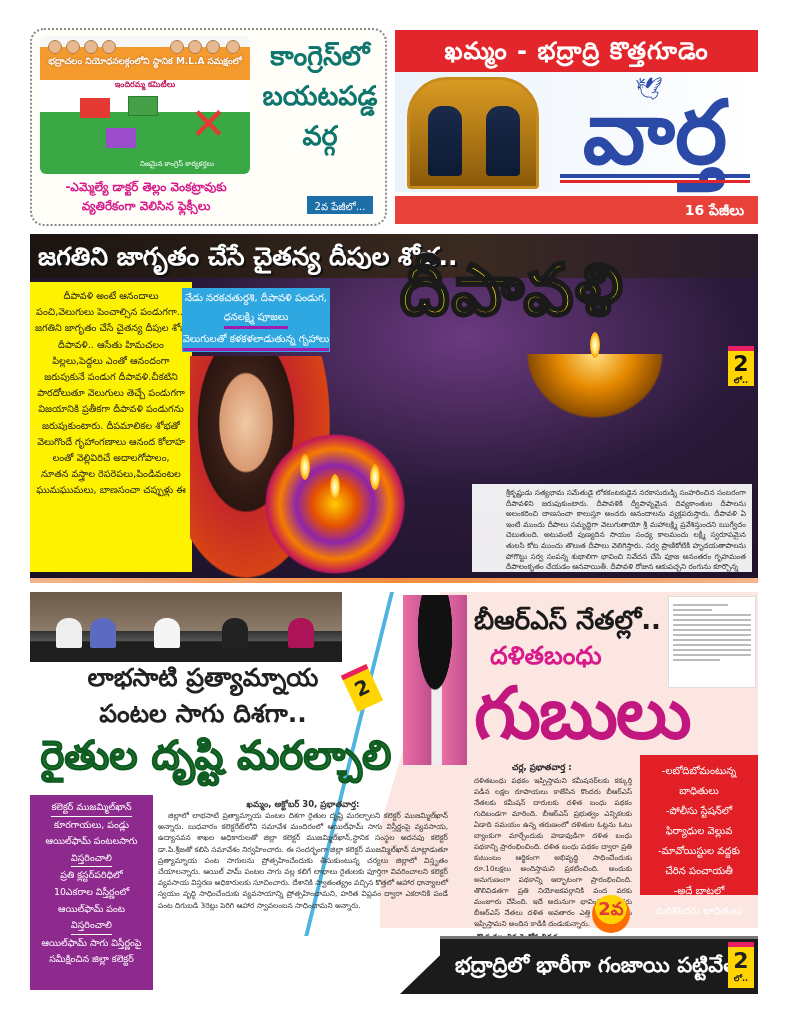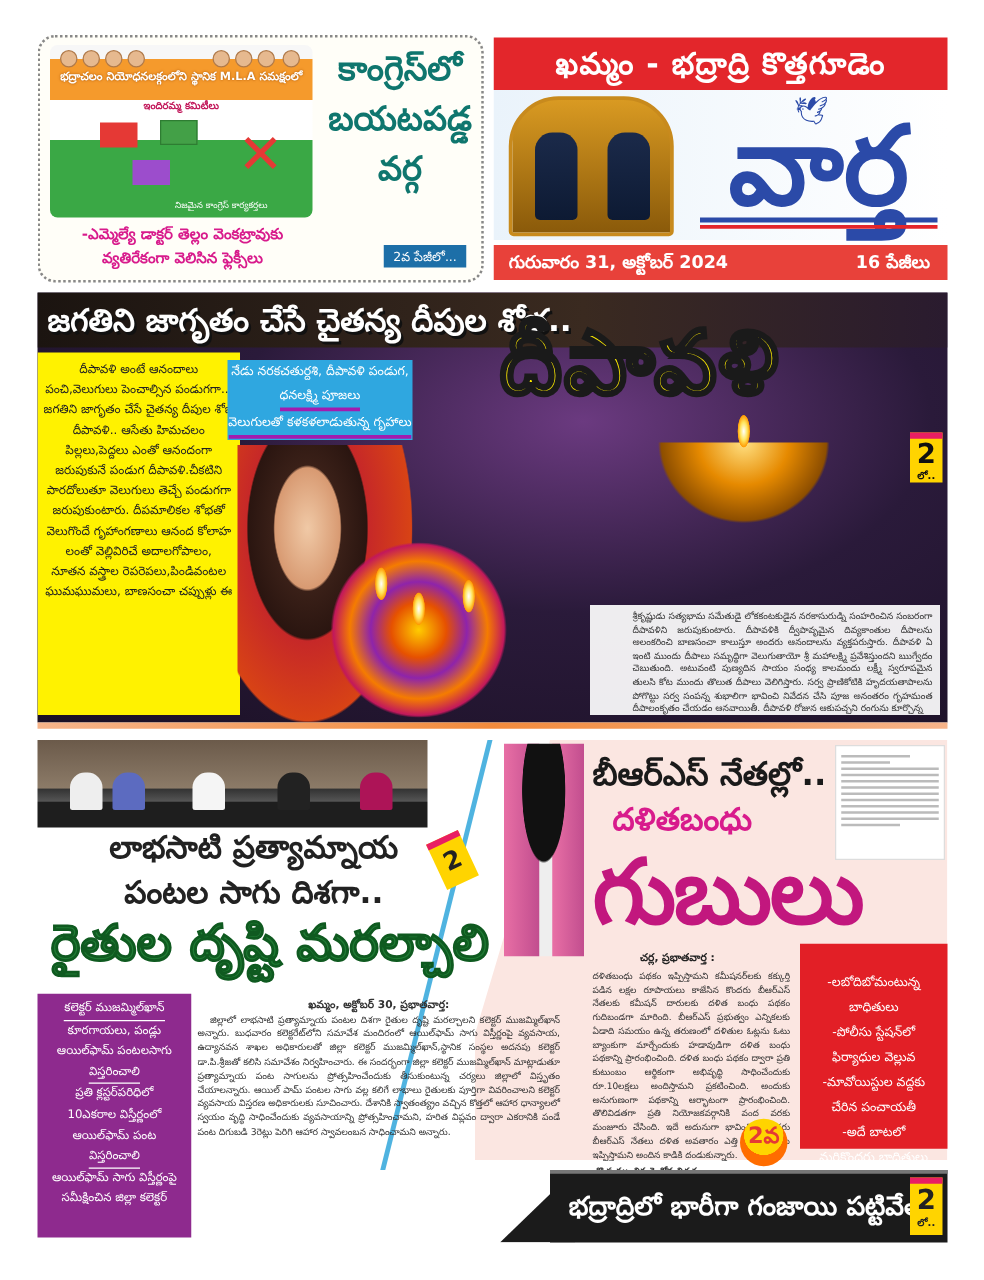--- a/index.html
+++ b/index.html
@@ -60,21 +60,21 @@
 #blue-line{left:390px;top:592px;width:4px;height:344px;background:#4fb3e0;transform:skewX(-14deg);transform-origin:top}
 #silhouette{left:395px;top:595px;width:80px;height:170px;background:radial-gradient(ellipse at 50% 22%,#111 0,#111 30%,transparent 31%),linear-gradient(90deg,transparent 10%,#e86fa5 10%,#c24e8f 45%,#eee 46%,#eee 58%,#e86fa5 59%,#c24e8f 90%,transparent 90%)}
 #brs-h1{left:474px;top:600px;font-size:26px;font-weight:bold;color:#1a1a1a;line-height:40px}
 #brs-h2{left:490px;top:636px;font-size:25px;font-weight:bold;color:#d81b8c;line-height:40px}
 #brs-h3{left:474px;top:668px;font-size:72px;font-weight:bold;color:#c2177e;line-height:90px;letter-spacing:-2px}
 #brs-doc{left:668px;top:596px;width:88px;height:92px;background:#fff;border:1px solid #ddd;padding:4px}
 .docline{height:2px;background:#bbb;margin:3px 0}
 #brs-dateline{left:512px;top:762px;font-size:8.5px;font-weight:bold;color:#222}
 #brs-body{left:474px;top:775px;width:158px;font-size:7.2px;line-height:11px;color:#333;text-align:justify}
 #brs-body .sub{font-weight:bold;margin-top:2px}
-#red-box{left:640px;top:755px;width:118px;height:164px;background:#e21f26;color:#fff;text-align:center;font-size:10px;line-height:20px;padding:22px 2px}
+#red-box{left:640px;top:755px;width:118px;height:140px;background:#e21f26;color:#fff;text-align:center;font-size:10px;line-height:20px;padding:6px 2px}
 #badge2c{left:592px;top:895px;width:38px;height:38px;border-radius:50%;background:radial-gradient(circle at 50% 35%,#ffd400 0,#ffd400 50%,#ff6d00 51%);color:#e53935;font-size:18px;font-weight:bold;text-align:center;line-height:28px}
 #badge2c .lo{display:block;font-size:7px;line-height:8px;background:#1e88e5;color:#fff;border-radius:2px;margin:18px 4px}
 #ganja-bar{left:440px;top:936px;width:318px;height:58px;background:#1b1b1b;border-top:3px solid #777}
 #ganja-slant{left:400px;top:936px;width:60px;height:58px;background:#1b1b1b;clip-path:polygon(100% 0,100% 100%,0 100%)}
 #ganja-text{left:455px;top:940px;font-size:21px;font-weight:bold;color:#fff;line-height:50px;white-space:nowrap}
 #badge2d{left:728px;top:942px;width:26px;height:46px;background:#ffd400;border-top:5px solid #e91e63;text-align:center;font-size:22px;font-weight:bold;line-height:28px}
 #badge2d .lo{display:block;font-size:8px;line-height:8px}
 </style>
 </head>
 <body>
@@ -114,39 +114,39 @@
   <div id="temple" class="abs">
     <div class="idol" style="left:18px"></div>
       <div class="idol" style="left:76px"></div>
   </div>
   <div id="dove" class="abs">🕊</div>
   <div id="logo" class="abs">వార్త</div>
   <div id="logo-bar" class="abs"></div>
   <div id="logo-bar2" class="abs"></div>
 </div>
 <div id="mast-bot" class="abs">
-  <span id="mast-date" class="abs">గురువారం 31, అక్టోబర్ 2024</span>
   <span id="mast-pages" class="abs">16 పేజీలు</span>
 </div>
 
 <div id="diwali" class="abs">
   <div id="diwali-strip" class="abs"></div>
   <div id="diwali-head" class="abs">జగతిని జాగృతం చేసే చైతన్య దీపుల శోభ..</div>
   <div id="lamp" class="abs">
       <span class="flame" style="left:80px;top:-22px"></span>
     </div>
   <div id="diwali-title" class="abs">దీపావళి</div>
   <div id="diwali-yellow" class="abs">
     <div>దీపావళి అంటే ఆనందాలు</div>
     <div>పంచి,వెలుగులు పెంచాల్సిన పండుగగా...</div>
     <div>జగతిని జాగృతం చేసే చైతన్య దీపుల శోభ</div>
     <div>దీపావళి.. ఆసేతు హిమచలం</div>
     <div>పిల్లలు,పెద్దలు ఎంతో ఆనందంగా</div>
     <div>జరుపుకునే పండుగ దీపావళి.చీకటిని</div>
     <div>పారదోలుతూ వెలుగులు తెచ్చే పండుగగా</div>
+    <div>విజయానికి ప్రతీకగా దీపావళి పండుగను</div>
     <div>జరుపుకుంటారు. దీపమాలికల శోభతో</div>
     <div>వెలుగొందే గృహాంగణాలు ఆనంద కోలాహ</div>
     <div>లంతో వెల్లివిరిచే అదాలగోపాలం,</div>
     <div>నూతన వస్త్రాల రెపరెపలు,పిండివంటల</div>
     <div>ఘుమఘుమలు, బాణసంచా చప్పుళ్లు ఈ</div>
 
   </div>
   <div id="diwali-blue" class="abs">
     <div>నేడు నరకచతుర్దశి, దీపావళి పండుగ,</div>
     <div><span class="u">ధనలక్ష్మి పూజలు</span></div>

